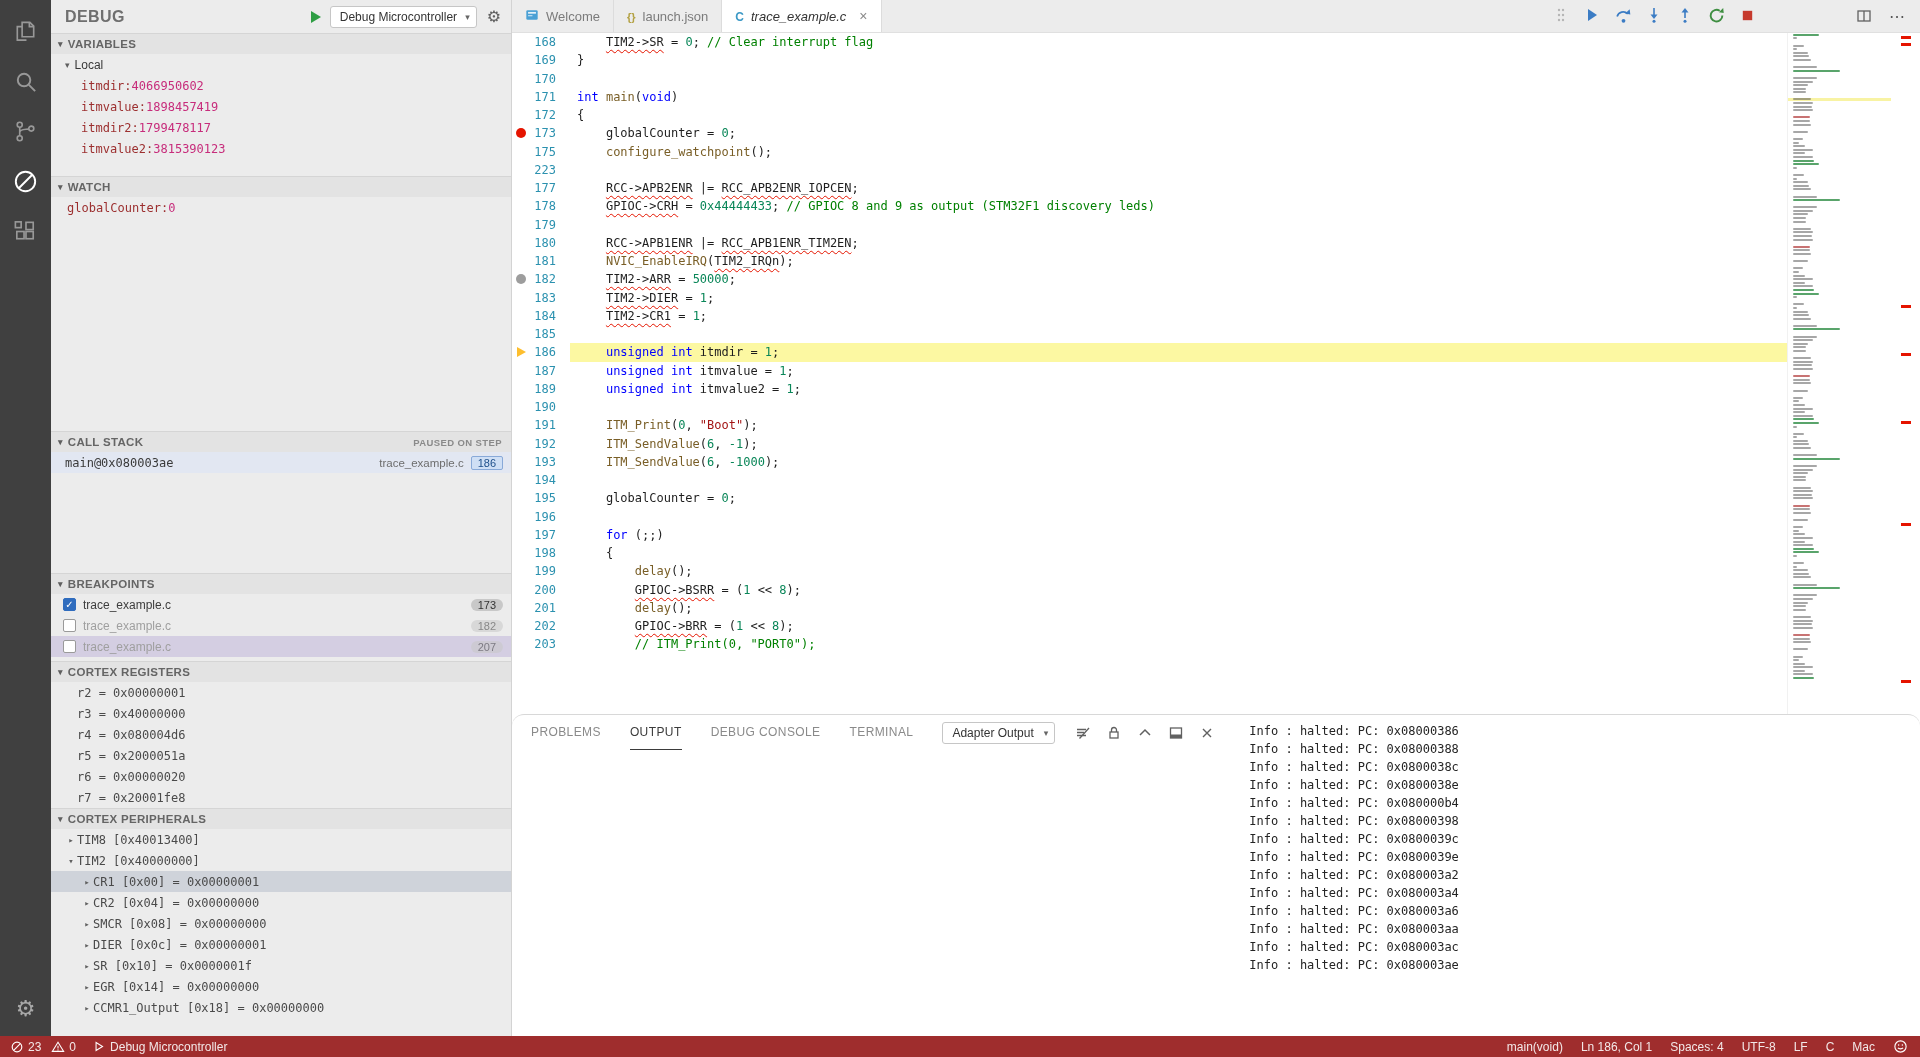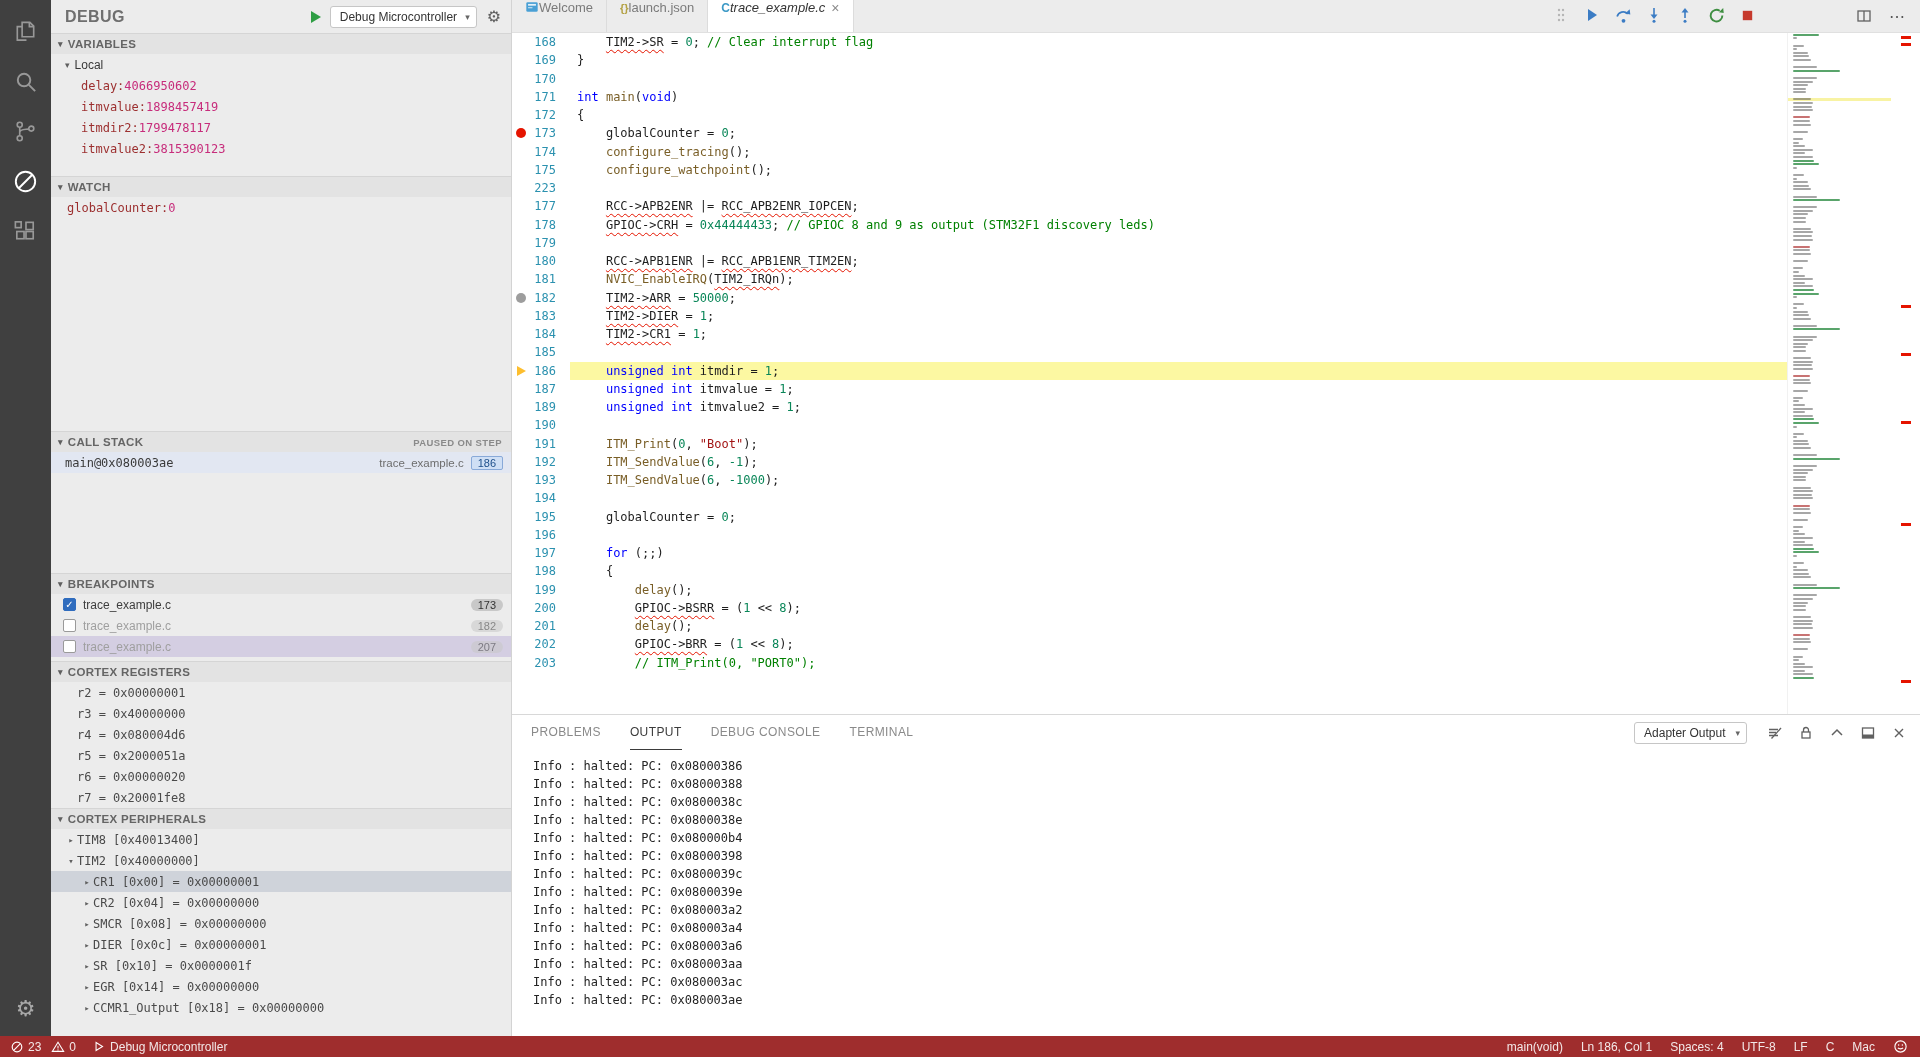--- a/index.html
+++ b/index.html
@@ -66,21 +66,21 @@
   .reg-row { padding-left:26px; }
   .per-row { gap:0; }
   .per-row .twisty { font-size:9px; color:#5f5f5f; width:12px; text-align:center; flex:none; }
   .per-row.lvl0 { padding-left:14px; }
   .per-row.lvl1 { padding-left:30px; }
   .per-row.selected { background:#cfd3da; }
 
   
   .editor-col { flex:1; display:flex; flex-direction:column; min-width:0; }
   .tabbar { height:33px; background:#ececec; border-bottom:1px solid #e0e0e0; display:flex; align-items:stretch; position:relative; flex:none; }
-  .tab { display:flex; gap:0; padding:0 13px; font-size:13px; color:#7b7b7b; border-right:1px solid #dcdcdc; cursor:pointer; }
+  .tab { display:flex; align-items:center; gap:7px; padding:0 13px; font-size:13px; color:#7b7b7b; border-right:1px solid #dcdcdc; cursor:pointer; }
   .tab.active { background:#fff; color:#333; font-style:italic; }
   .tab .tab-close { font-size:14px; color:#8a8a8a; margin-left:6px; font-style:normal; }
   .tab-icon-json { font-size:11px; font-weight:bold; color:#b3a143; font-style:normal; }
   .tab-icon-c { font-size:12px; font-weight:bold; color:#3c99c6; font-style:normal; }
   .debug-controls { position:absolute; right:160px; top:4px; display:flex; align-items:center; gap:13px; padding:2px 4px; }
   .dbg-btn { width:18px; height:18px; display:flex; align-items:center; justify-content:center; cursor:pointer; }
   .tabbar-actions { margin-left:auto; display:flex; align-items:center; gap:16px; padding-right:14px; color:#616161; }
   .tabbar-actions .more { font-size:16px; color:#555; letter-spacing:1px; cursor:pointer; }
 
   .editor-wrap { flex:1; position:relative; background:#fff; min-height:0; overflow:hidden; }
@@ -102,21 +102,21 @@
         text-decoration-thickness:1px; text-underline-offset:3px; text-decoration-skip-ink:none; }
 
   .minimap { position:absolute; right:29px; top:0; bottom:0; width:104px; border-left:1px solid #f1f1f1; overflow:hidden; cursor:pointer; }
   .mm-row { height:3.6px; display:flex; align-items:center; padding-left:5px; }
   .mm-row.mm-cur { background:#f8f3a3; }
   .mm-bar { height:2px; border-radius:1px; }
   .overview-ruler { position:absolute; right:0; top:0; bottom:0; width:29px; }
   .ov-mark { position:absolute; right:9px; width:10px; height:3px; background:#e51400; }
 
   
-  .panel { height:322px; border-top:1px solid #d8d8d8; background:#fff; display:flex; flex-direction:column; flex:none; }
+  .panel { height:322px; border-top:1px solid #d8d8d8; background:#fff; display:flex; flex-direction:row; flex:none;border-radius:12px; }
   .panel-header { height:35px; flex:none; display:flex; align-items:center; padding:0 12px 0 19px; }
   .panel-tab { height:35px; line-height:35px; margin-right:29px; font-size:12px; letter-spacing:.4px; color:#8a8a8a; cursor:pointer; border-bottom:1px solid transparent; }
   .panel-tab.active { color:#3b3b3b; border-bottom-color:#3b3b3b; }
   .panel-actions { margin-left:auto; display:flex; align-items:center; gap:13px; }
   .channel-select { height:22px; background:#fff; border:1px solid #c6c6c6; border-radius:3px; display:flex; align-items:center;
                     font-size:12px; color:#333; padding:0 6px 0 9px; gap:10px; cursor:pointer; margin-right:6px; }
   .channel-select .chev { font-size:9px; color:#666; }
   .panel-icon { width:18px; height:18px; display:flex; align-items:center; justify-content:center; cursor:pointer; }
   .panel-body { flex:1; overflow:hidden; padding:7px 0 0 21px; }
   .out-line { font-family:"DejaVu Sans Mono", monospace; font-size:12px; line-height:18px; color:#242424; white-space:pre; }
@@ -206,21 +206,21 @@
         <div class="sec-header">
           <span class="twisty">▾</span>
           <span>VARIABLES</span>
         </div>
         <div class="sec-body" id="variables-body">
             <div class="srow scope-row">
               <span class="twisty">▾</span>
               <span>Local</span>
             </div>
             <div class="srow var-row">
-              <span class="var-name">delay: </span>
+              <span class="var-name">itmdir: </span>
               <span class="var-val">4066950602</span>
             </div>
             <div class="srow var-row">
               <span class="var-name">itmvalue: </span>
               <span class="var-val">1898457419</span>
             </div>
             <div class="srow var-row">
               <span class="var-name">itmdir2: </span>
               <span class="var-val">1799478117</span>
             </div>
@@ -432,21 +432,20 @@
       </div>
 
       <div class="editor-wrap">
         <div class="code-lines" id="code-lines">
             <div class="code-row"><div class="g-bp"></div><div class="g-num">168</div><div class="g-pad"></div><div class="code-text"><span class="tk-p">    </span><span class="tk-p sq">TIM2-&gt;SR</span><span class="tk-p"> = </span><span class="tk-n">0</span><span class="tk-p">; </span><span class="tk-c">// Clear interrupt flag</span></div></div>
             <div class="code-row"><div class="g-bp"></div><div class="g-num">169</div><div class="g-pad"></div><div class="code-text"><span class="tk-p">}</span></div></div>
             <div class="code-row"><div class="g-bp"></div><div class="g-num">170</div><div class="g-pad"></div><div class="code-text"></div></div>
             <div class="code-row"><div class="g-bp"></div><div class="g-num">171</div><div class="g-pad"></div><div class="code-text"><span class="tk-k">int </span><span class="tk-f">main</span><span class="tk-p">(</span><span class="tk-k">void</span><span class="tk-p">)</span></div></div>
             <div class="code-row"><div class="g-bp"></div><div class="g-num">172</div><div class="g-pad"></div><div class="code-text"><span class="tk-p">{</span></div></div>
             <div class="code-row"><div class="g-bp"><span class="bp-dot on"></span></div><div class="g-num">173</div><div class="g-pad"></div><div class="code-text"><span class="tk-p">    globalCounter = </span><span class="tk-n">0</span><span class="tk-p">;</span></div></div>
-            <div class="code-row"><div class="g-bp"></div><div class="g-num">174</div><div class="g-pad"></div><div class="code-text"><span class="tk-p">    </span><span class="tk-f">configure_tracing</span><span class="tk-p">();</span></div></div>
             <div class="code-row"><div class="g-bp"></div><div class="g-num">175</div><div class="g-pad"></div><div class="code-text"><span class="tk-p">    </span><span class="tk-f">configure_watchpoint</span><span class="tk-p">();</span></div></div>
             <div class="code-row"><div class="g-bp"></div><div class="g-num">223</div><div class="g-pad"></div><div class="code-text"></div></div>
             <div class="code-row"><div class="g-bp"></div><div class="g-num">177</div><div class="g-pad"></div><div class="code-text"><span class="tk-p">    </span><span class="tk-p sq">RCC-&gt;APB2ENR</span><span class="tk-p"> |= </span><span class="tk-p sq">RCC_APB2ENR_IOPCEN</span><span class="tk-p">;</span></div></div>
             <div class="code-row"><div class="g-bp"></div><div class="g-num">178</div><div class="g-pad"></div><div class="code-text"><span class="tk-p">    </span><span class="tk-p sq">GPIOC-&gt;CRH</span><span class="tk-p"> = </span><span class="tk-n">0x44444433</span><span class="tk-p">; </span><span class="tk-c">// GPIOC 8 and 9 as output (STM32F1 discovery leds)</span></div></div>
             <div class="code-row"><div class="g-bp"></div><div class="g-num">179</div><div class="g-pad"></div><div class="code-text"></div></div>
             <div class="code-row"><div class="g-bp"></div><div class="g-num">180</div><div class="g-pad"></div><div class="code-text"><span class="tk-p">    </span><span class="tk-p sq">RCC-&gt;APB1ENR</span><span class="tk-p"> |= </span><span class="tk-p sq">RCC_APB1ENR_TIM2EN</span><span class="tk-p">;</span></div></div>
             <div class="code-row"><div class="g-bp"></div><div class="g-num">181</div><div class="g-pad"></div><div class="code-text"><span class="tk-p">    </span><span class="tk-f">NVIC_EnableIRQ</span><span class="tk-p">(</span><span class="tk-p sq">TIM2_IRQn</span><span class="tk-p">);</span></div></div>
             <div class="code-row"><div class="g-bp"><span class="bp-dot off"></span></div><div class="g-num">182</div><div class="g-pad"></div><div class="code-text"><span class="tk-p">    </span><span class="tk-p sq">TIM2-&gt;ARR</span><span class="tk-p"> = </span><span class="tk-n">50000</span><span class="tk-p">;</span></div></div>
             <div class="code-row"><div class="g-bp"></div><div class="g-num">183</div><div class="g-pad"></div><div class="code-text"><span class="tk-p">    </span><span class="tk-p sq">TIM2-&gt;DIER</span><span class="tk-p"> = </span><span class="tk-n">1</span><span class="tk-p">;</span></div></div>
             <div class="code-row"><div class="g-bp"></div><div class="g-num">184</div><div class="g-pad"></div><div class="code-text"><span class="tk-p">    </span><span class="tk-p sq">TIM2-&gt;CR1</span><span class="tk-p"> = </span><span class="tk-n">1</span><span class="tk-p">;</span></div></div>

